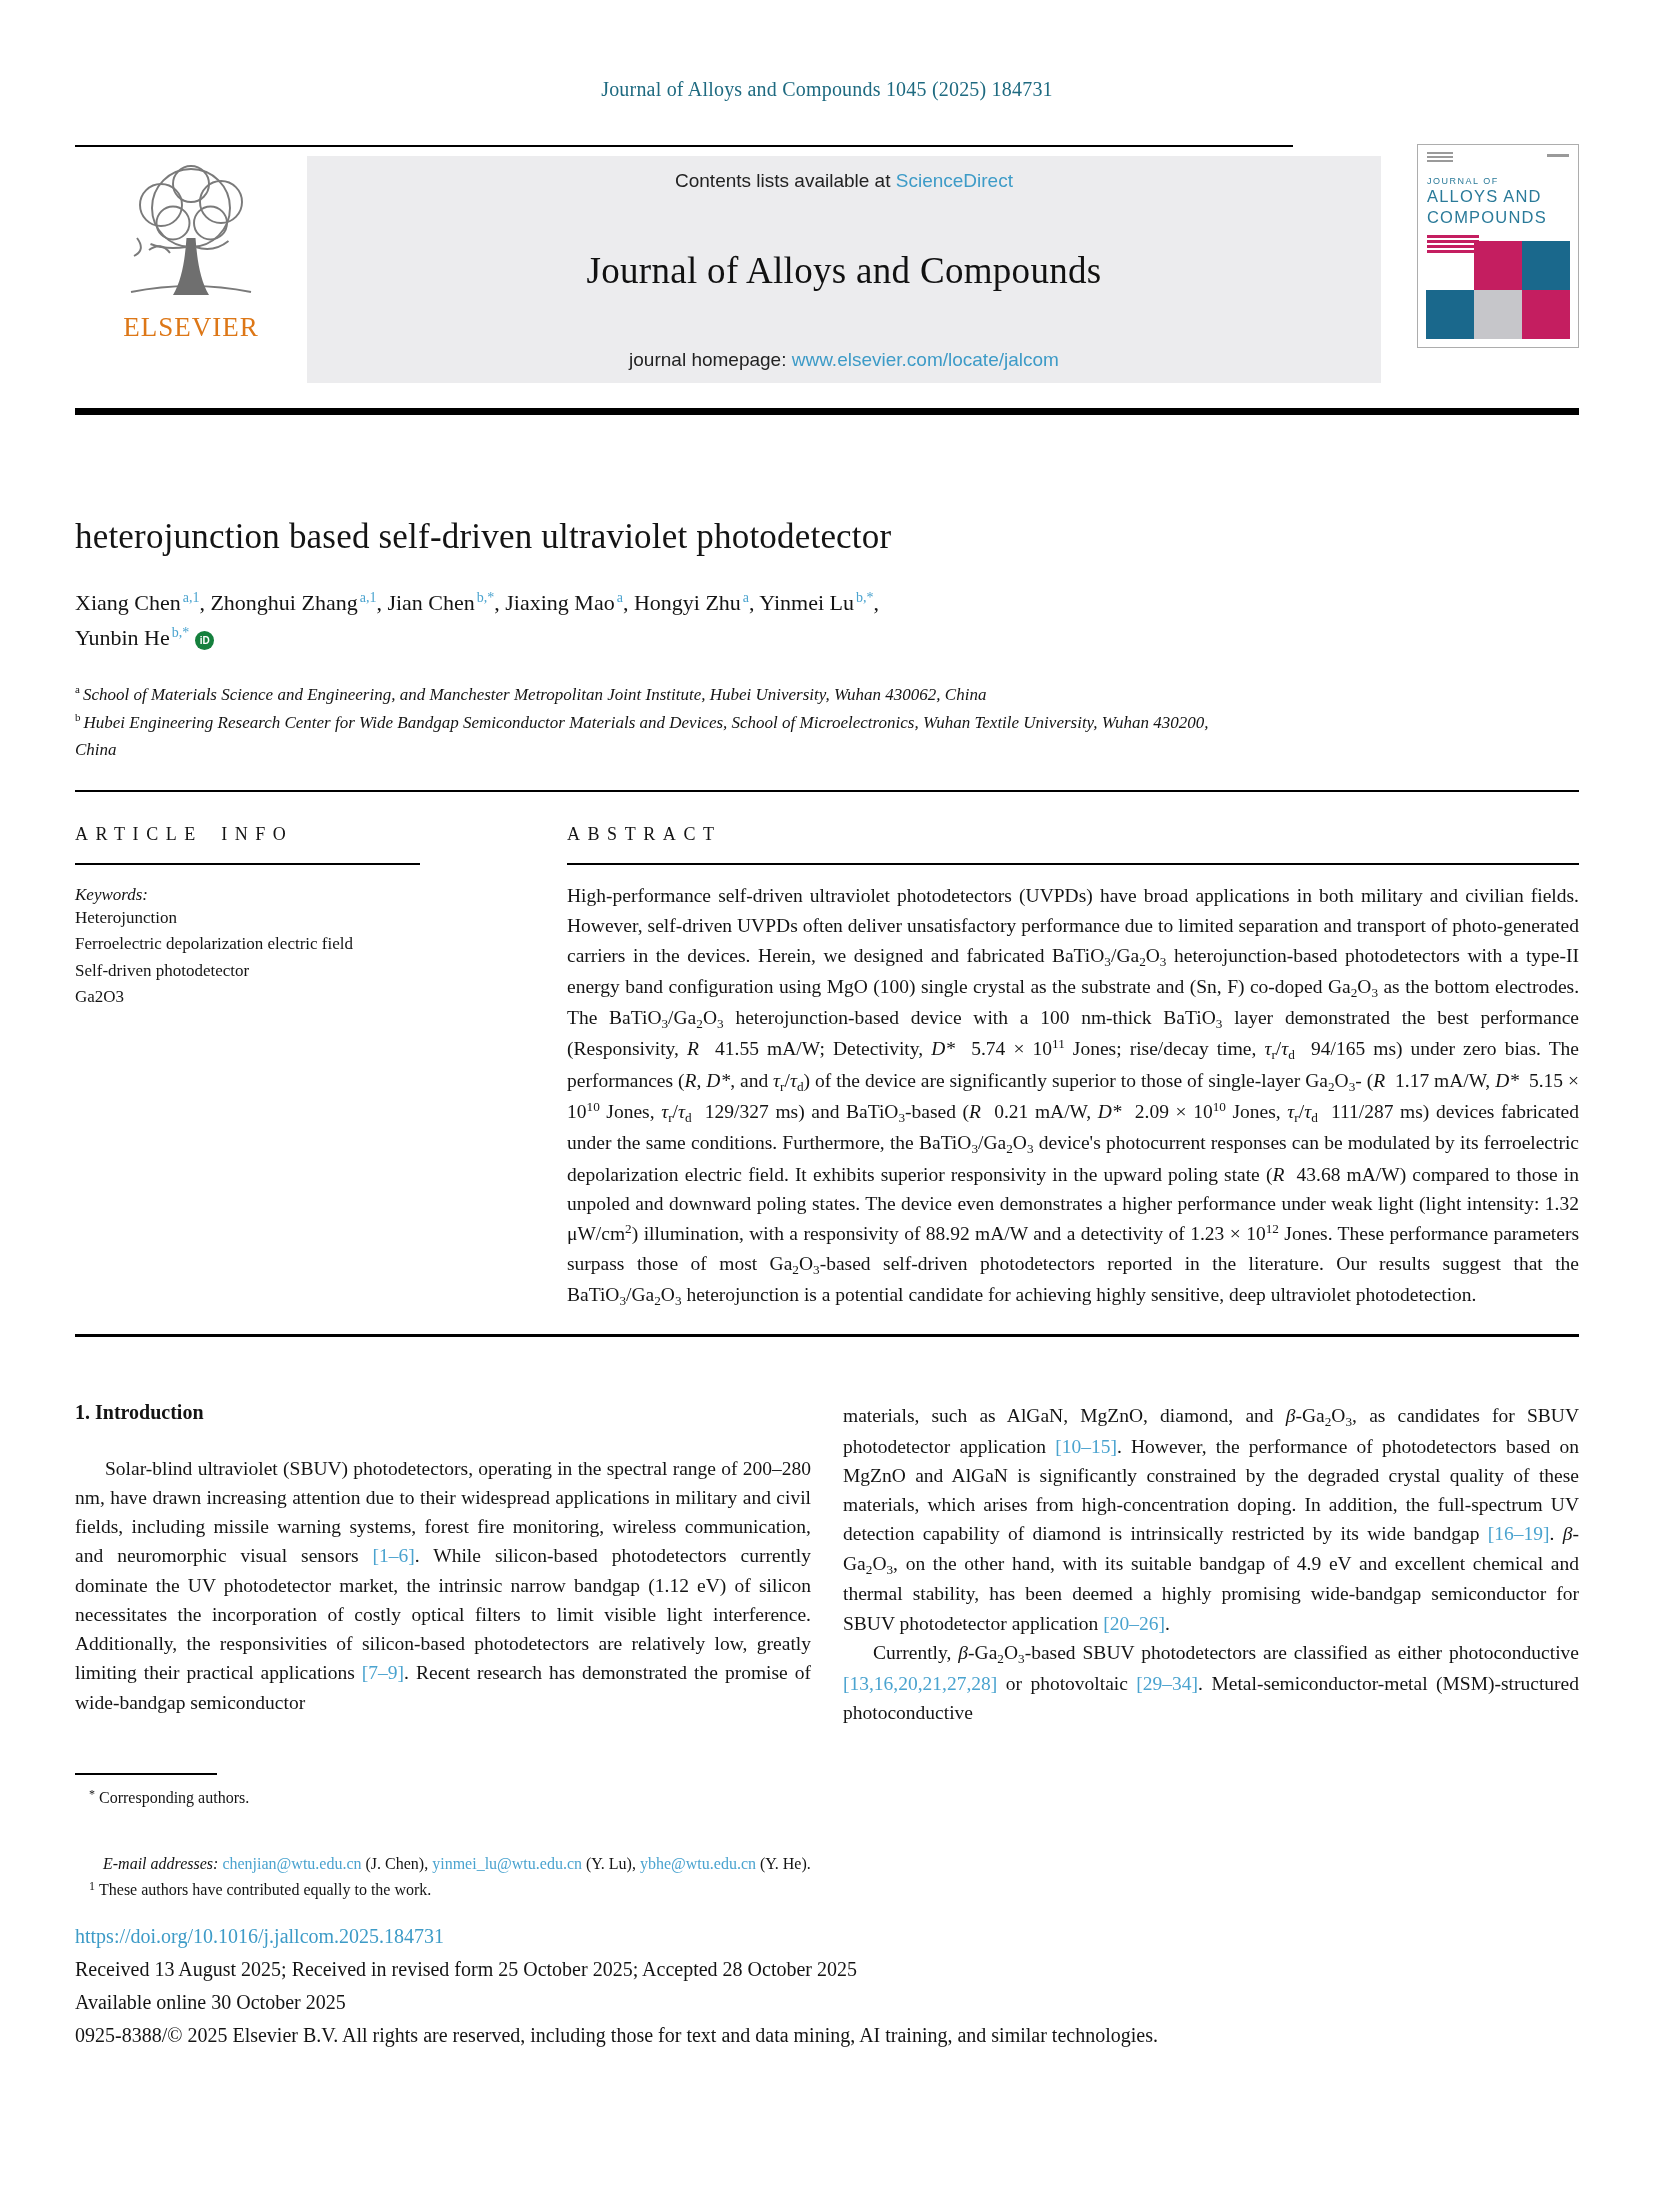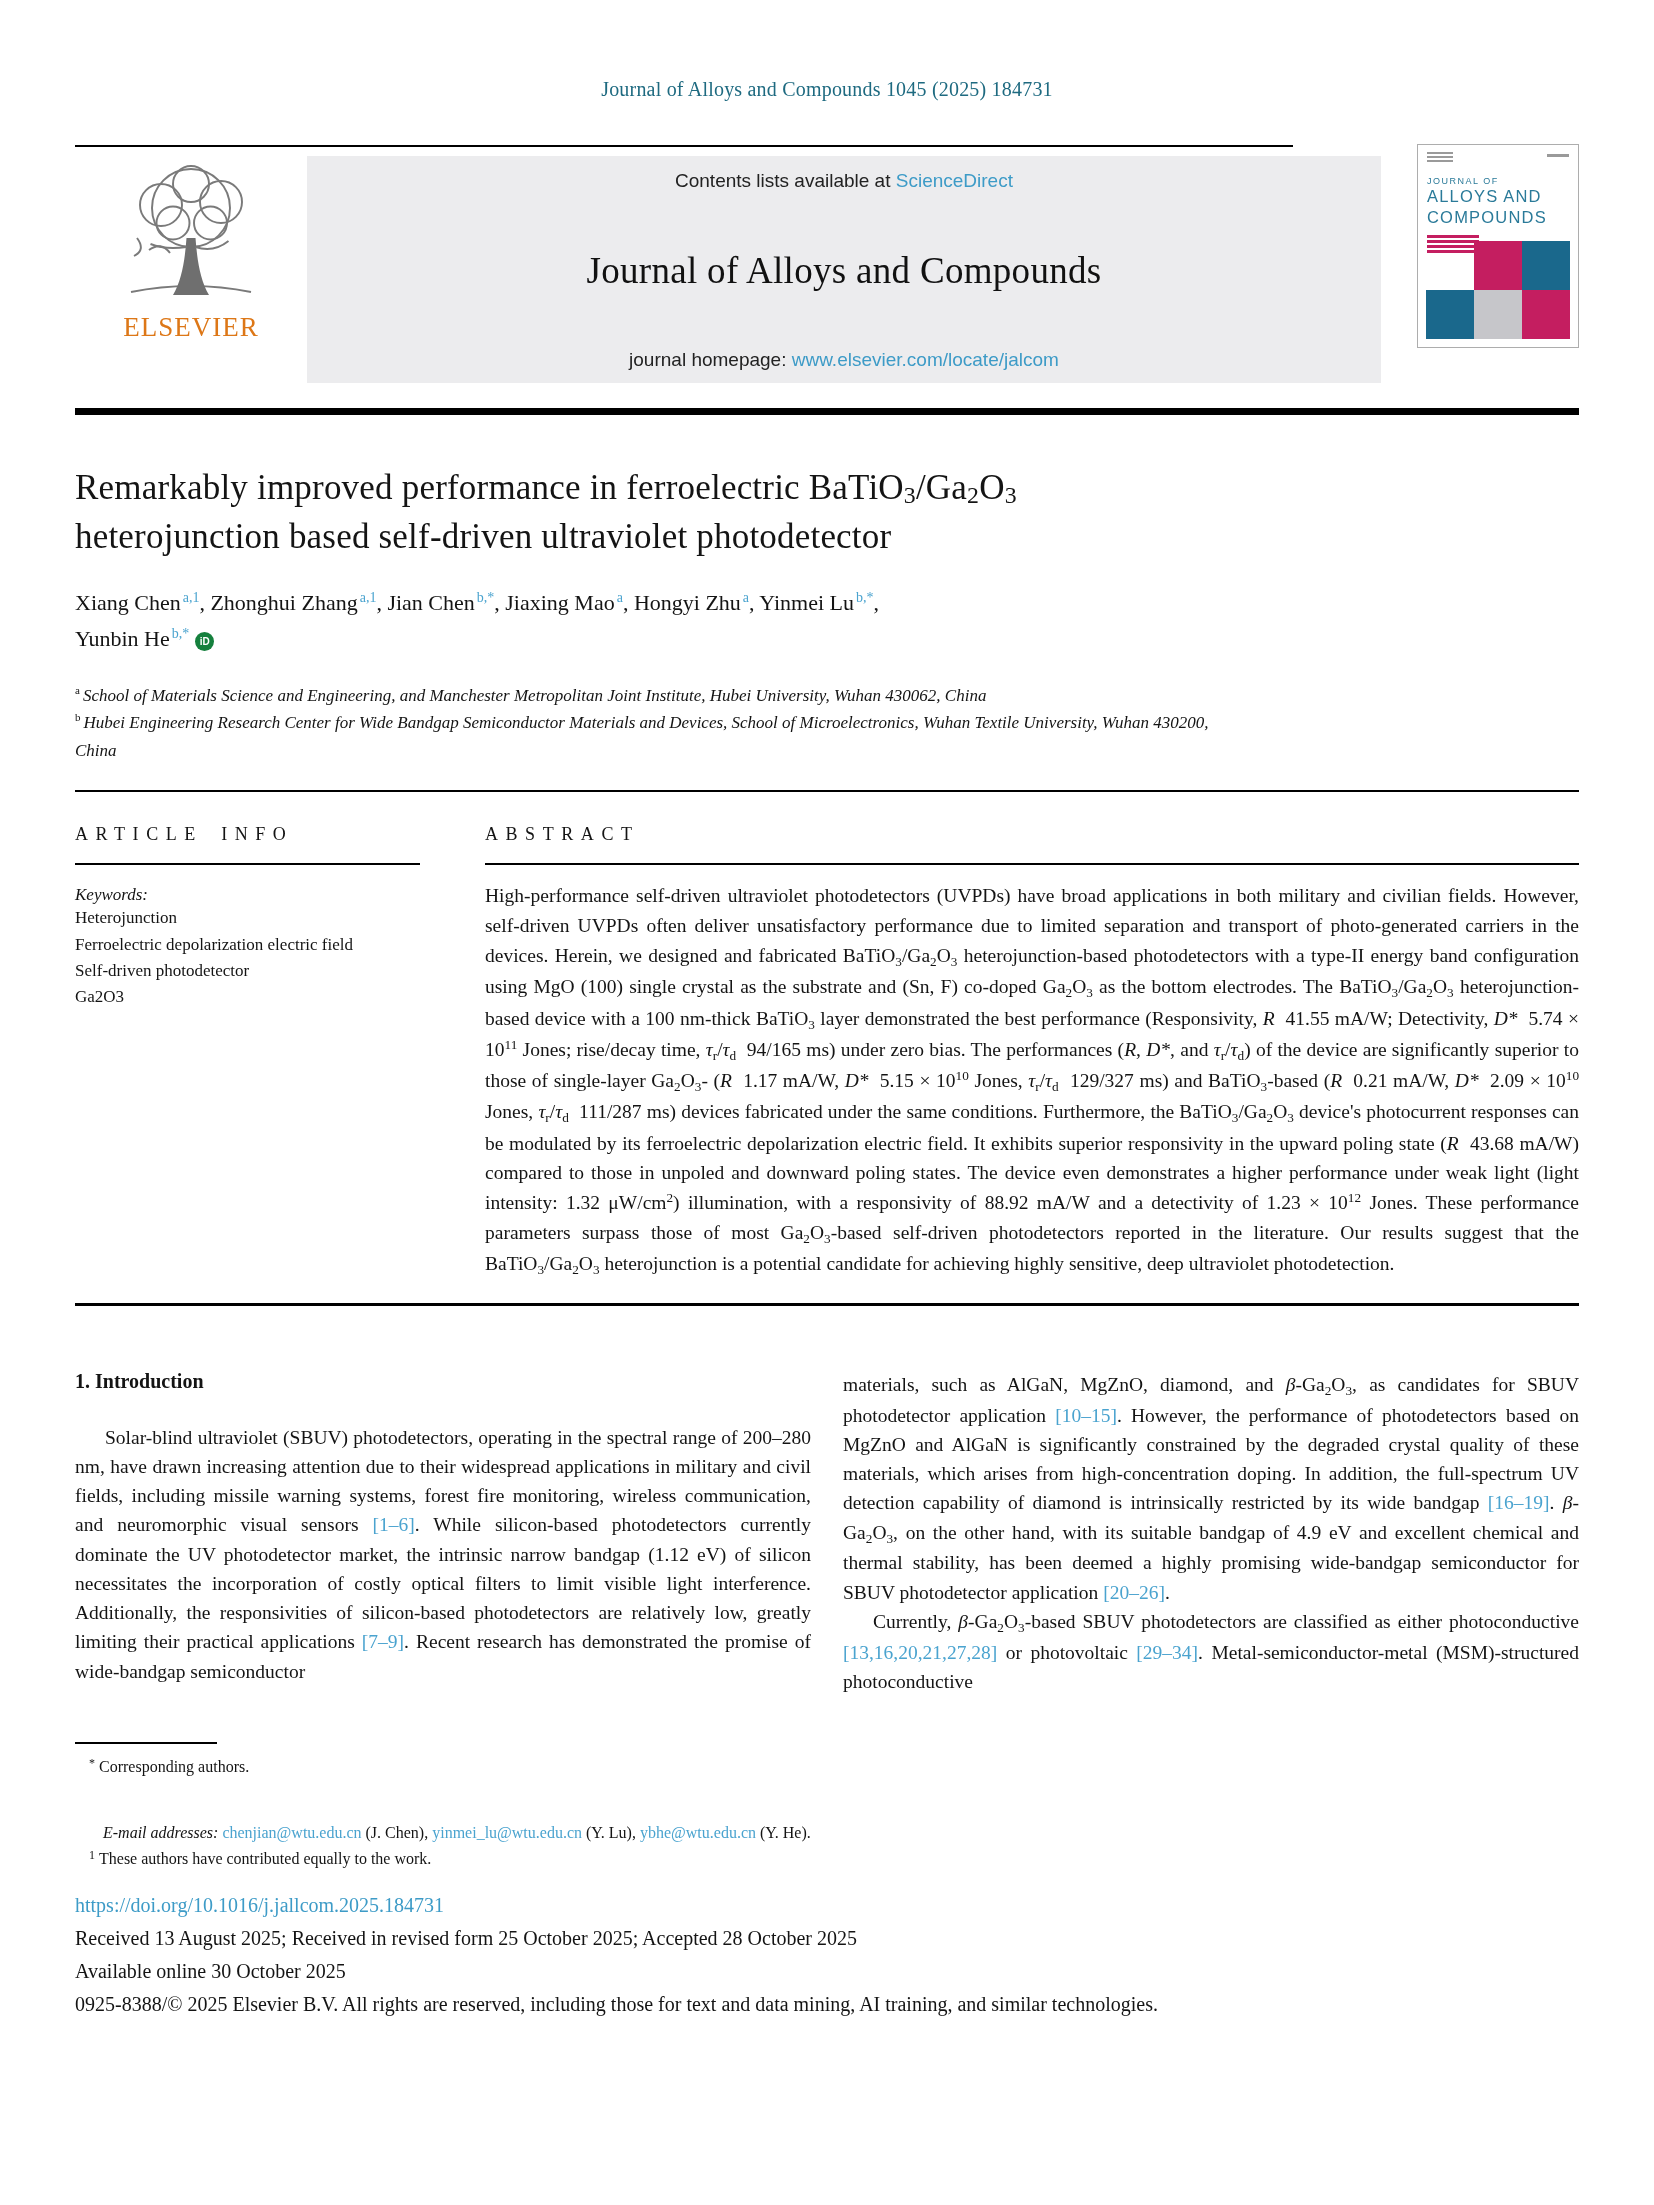--- a/index.html
+++ b/index.html
@@ -41,21 +41,21 @@
   .rule-thick{height:7px;background:#000;margin-top:25px;}
   
   .title{font-weight:400;font-size:35px;line-height:1.4;margin:48px 0 0 0;letter-spacing:.2px;}
   .authors{margin-top:24px;font-size:22px;line-height:1.6;}
   .authors .sup{color:#4AA3CF;font-size:14px;vertical-align:8px;padding-left:2px;}
   .orcid{display:inline-block;width:19px;height:19px;border-radius:50%;background:#15803d;color:#fff;font-family:"Liberation Sans",sans-serif;font-size:10px;font-weight:bold;text-align:center;line-height:19px;vertical-align:1px;margin-left:6px;}
   .affiliations{margin-top:26px;font-size:17px;font-style:italic;line-height:1.62;}
   .affiliations .sup{font-style:normal;font-size:11px;vertical-align:7px;padding-right:3px;}
   .rule-mid{height:2px;background:#000;margin-top:26px;}
   
-  .info-abstract{display:grid;grid-template-columns:410px 1fr;margin-top:18px;}
+  .info-abstract{display:grid;grid-template-columns:410px 1fr;column-gap:82px;margin-top:18px;}
   .sec-head{font-size:18px;letter-spacing:.42em;word-spacing:.35em;margin-top:14px;}
   .head-rule{height:2px;background:#000;margin-top:18px;}
   .col-info .head-rule{width:345px;}
   .kw-label{font-style:italic;font-size:17px;margin-top:20px;}
   .kw-item{font-size:17px;line-height:1.55;}
   .abs-text{font-size:19.5px;line-height:1.53;text-align:justify;margin:16px 0 0 0;}
   .seg-sub{font-size:68%;vertical-align:-4px;}
   .seg-sup{font-size:68%;vertical-align:7px;}
   .seg-i{font-style:italic;}
   .seg-ref{color:#4AA3CF;}
@@ -131,21 +131,21 @@
         <div class="tile-teal"></div>
         <div class="tile-gray"></div>
         <div class="tile-crimson"></div>
       </div>
     </div>
   </div>
 </div>
 
 <div class="rule-thick"></div>
 
-<h1 class="title"><span><span>Remarkably improved performance in ferroelectric BaTiO</span><span class="seg-sub">3</span><span>/Ga</span><span class="seg-sub">2</span><span>O</span><span class="seg-sub">3</span></span><br><span>heterojunction based self-driven ultraviolet photodetector</span></h1>
+<h1 class="title"><br><span>heterojunction based self-driven ultraviolet photodetector</span></h1>
 
 <div class="authors">
   <div>
     <span><span>Xiang Chen</span><span class="sup">a,1</span></span><span>, </span>
     <span><span>Zhonghui Zhang</span><span class="sup">a,1</span></span><span>, </span>
     <span><span>Jian Chen</span><span class="sup">b,*</span></span><span>, </span>
     <span><span>Jiaxing Mao</span><span class="sup">a</span></span><span>, </span>
     <span><span>Hongyi Zhu</span><span class="sup">a</span></span><span>, </span>
     <span><span>Yinmei Lu</span><span class="sup">b,*</span></span><span>,</span>
   </div>

